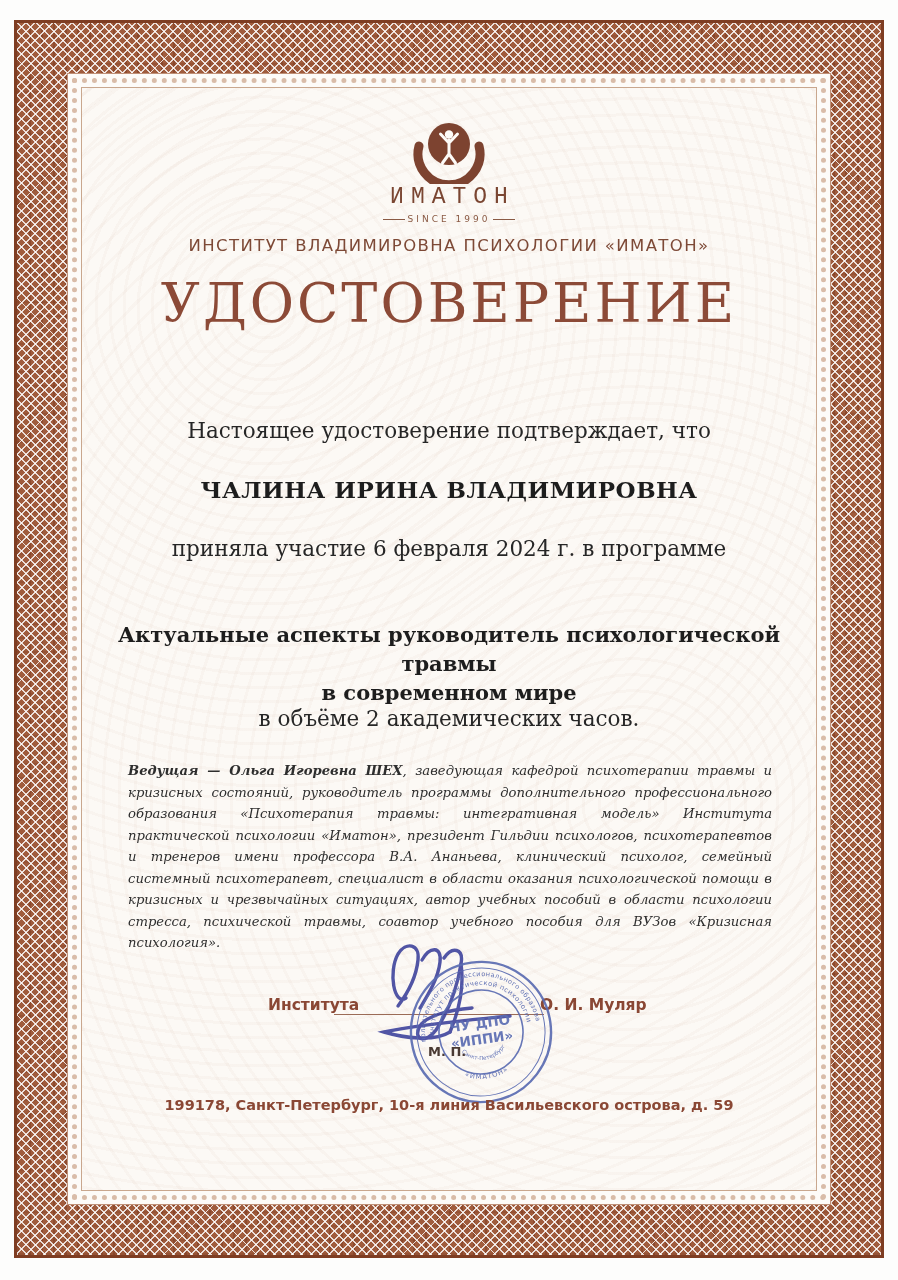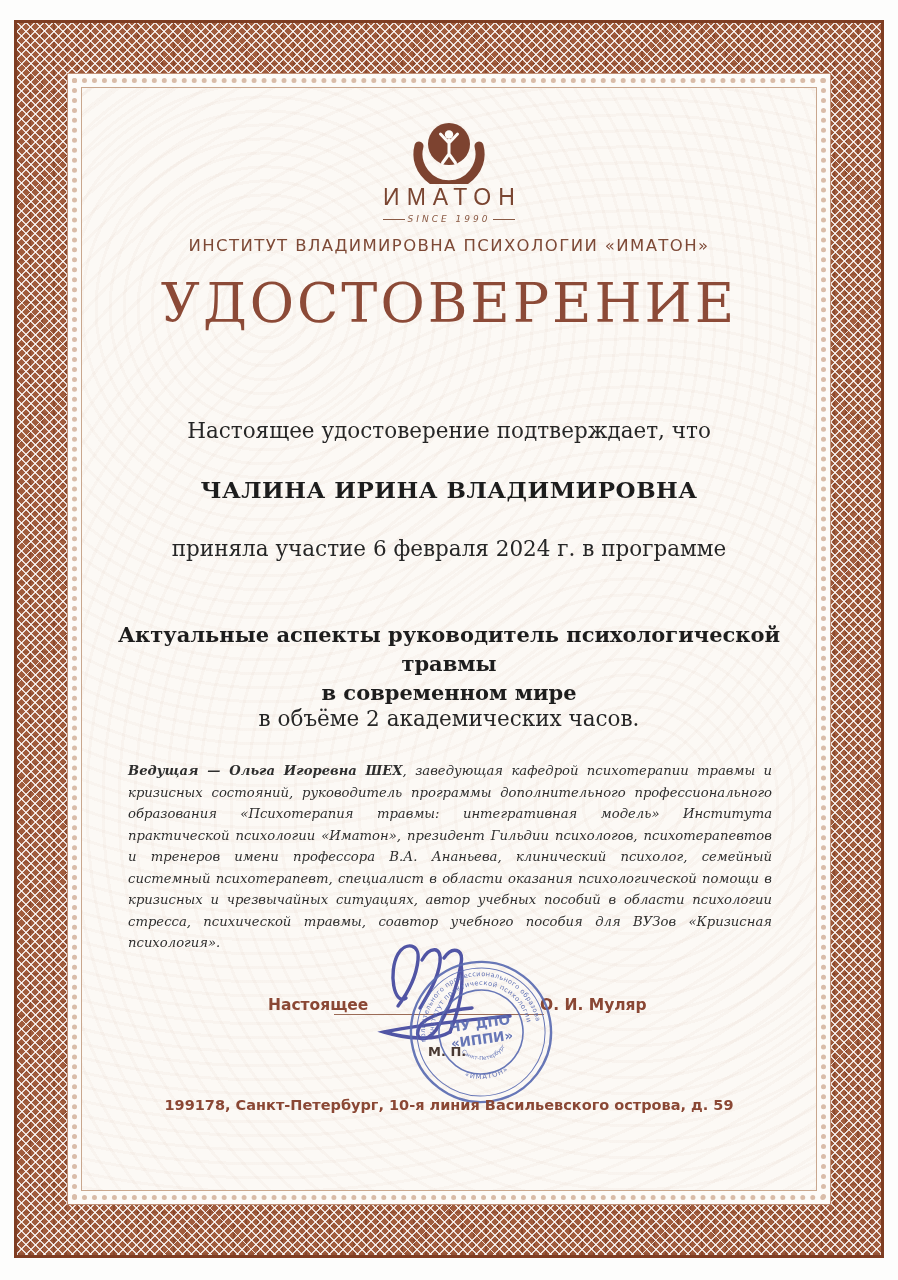--- a/index.html
+++ b/index.html
@@ -27,23 +27,23 @@
     border:1px solid #c9a78e;
     background-color:#fcf9f5;
     background-image:
       repeating-radial-gradient(circle at 25% 20%, rgba(190,145,120,.05) 0 3px, rgba(190,145,120,0) 3px 14px),
       repeating-radial-gradient(circle at 75% 65%, rgba(190,145,120,.05) 0 3px, rgba(190,145,120,0) 3px 16px);
     text-align:center;
   }
   .row { position:absolute; left:0; right:0; text-align:center; }
 
   
-  .brand      { top:96px;  font-family:Liberation Sans, sans-serif; font-size:23px; letter-spacing:7px;
+  .brand      { top:96px;  font-family:Liberation Mono, monospace; font-size:23px; letter-spacing:7px;
                 color:#7a4531; text-indent:7px; }
-  .since-row  { top:126px; display:flex; justify-content:center; align-items:center; gap:3px;font-style:italic; }
+  .since-row  { top:126px; display:flex; justify-content:center; align-items:center; gap:3px; }
   .since-dash { width:22px; height:1px; background:#8a5a44; }
   .since-txt  { font-family:"DejaVu Sans", sans-serif; font-size:9px; letter-spacing:3px; color:#8a5a44; }
   .institute  { top:148px; font-family:"DejaVu Sans", sans-serif; font-size:16.5px; letter-spacing:1.4px;
                 color:#7d4936; }
 
   
   .title      { top:184px; font-size:54px; letter-spacing:3px; color:#8c4a37; font-weight:400; }
   .number     { top:262px; font-size:24px; font-weight:bold; color:#1d1d1d; letter-spacing:1px; }
   .statement  { top:330px; font-size:21.5px; color:#262626; }
   .recipient  { top:388px; font-size:23px; font-weight:bold; color:#1d1d1d; letter-spacing:.5px; }
@@ -104,21 +104,21 @@
           <div class="row recipient">ЧАЛИНА ИРИНА ВЛАДИМИРОВНА</div>
           <div class="row participation">приняла участие 6 февраля 2024 г. в программе</div>
           <div class="row program">
             <div>Актуальные аспекты руководитель психологической травмы</div>
             <div>в современном мире</div>
           </div>
           <div class="row volume">в объёме 2 академических часов.</div>
 
           <p class="presenter"><b>Ведущая — Ольга Игоревна ШЕХ</b><span>, заведующая кафедрой психотерапии травмы и кризисных состояний, руководитель программы дополнительного профессионального образования «Психотерапия травмы: интегративная модель» Института практической психологии «Иматон», президент Гильдии психологов, психотерапевтов и тренеров имени профессора В.А. Ананьева, клинический психолог, семейный системный психотерапевт, специалист в области оказания психологической помощи в кризисных и чрезвычайных ситуациях, автор учебных пособий в области психологии стресса, психической травмы, соавтор учебного пособия для ВУЗов «Кризисная психология».</span></p>
 
-          <div class="sig-role">Настоящее</div>
+          <div class="sig-role">Института</div>
           <div class="sig-line"></div>
           <div class="sig-name">О. И. Муляр</div>
           <div class="sig-mp">М. П.</div>
 
           <svg class="sig-svg" viewBox="0 0 180 120">
             <g fill="none" stroke="#3a3f9a" stroke-width="3.4" stroke-linecap="round" opacity=".88">
               <path d="M 46,62 C 34,70 28,36 38,18 C 46,5 60,8 58,24 C 56,44 44,62 38,70"></path>
               <path d="M 62,24 C 70,10 82,10 80,26 C 78,44 66,62 60,72"></path>
               <path d="M 84,22 C 92,10 104,12 101,28 C 97,52 88,76 76,94 C 66,108 52,104 60,90 C 66,80 88,74 112,72"></path>
               <path d="M 101,28 C 104,48 100,72 90,96"></path>

